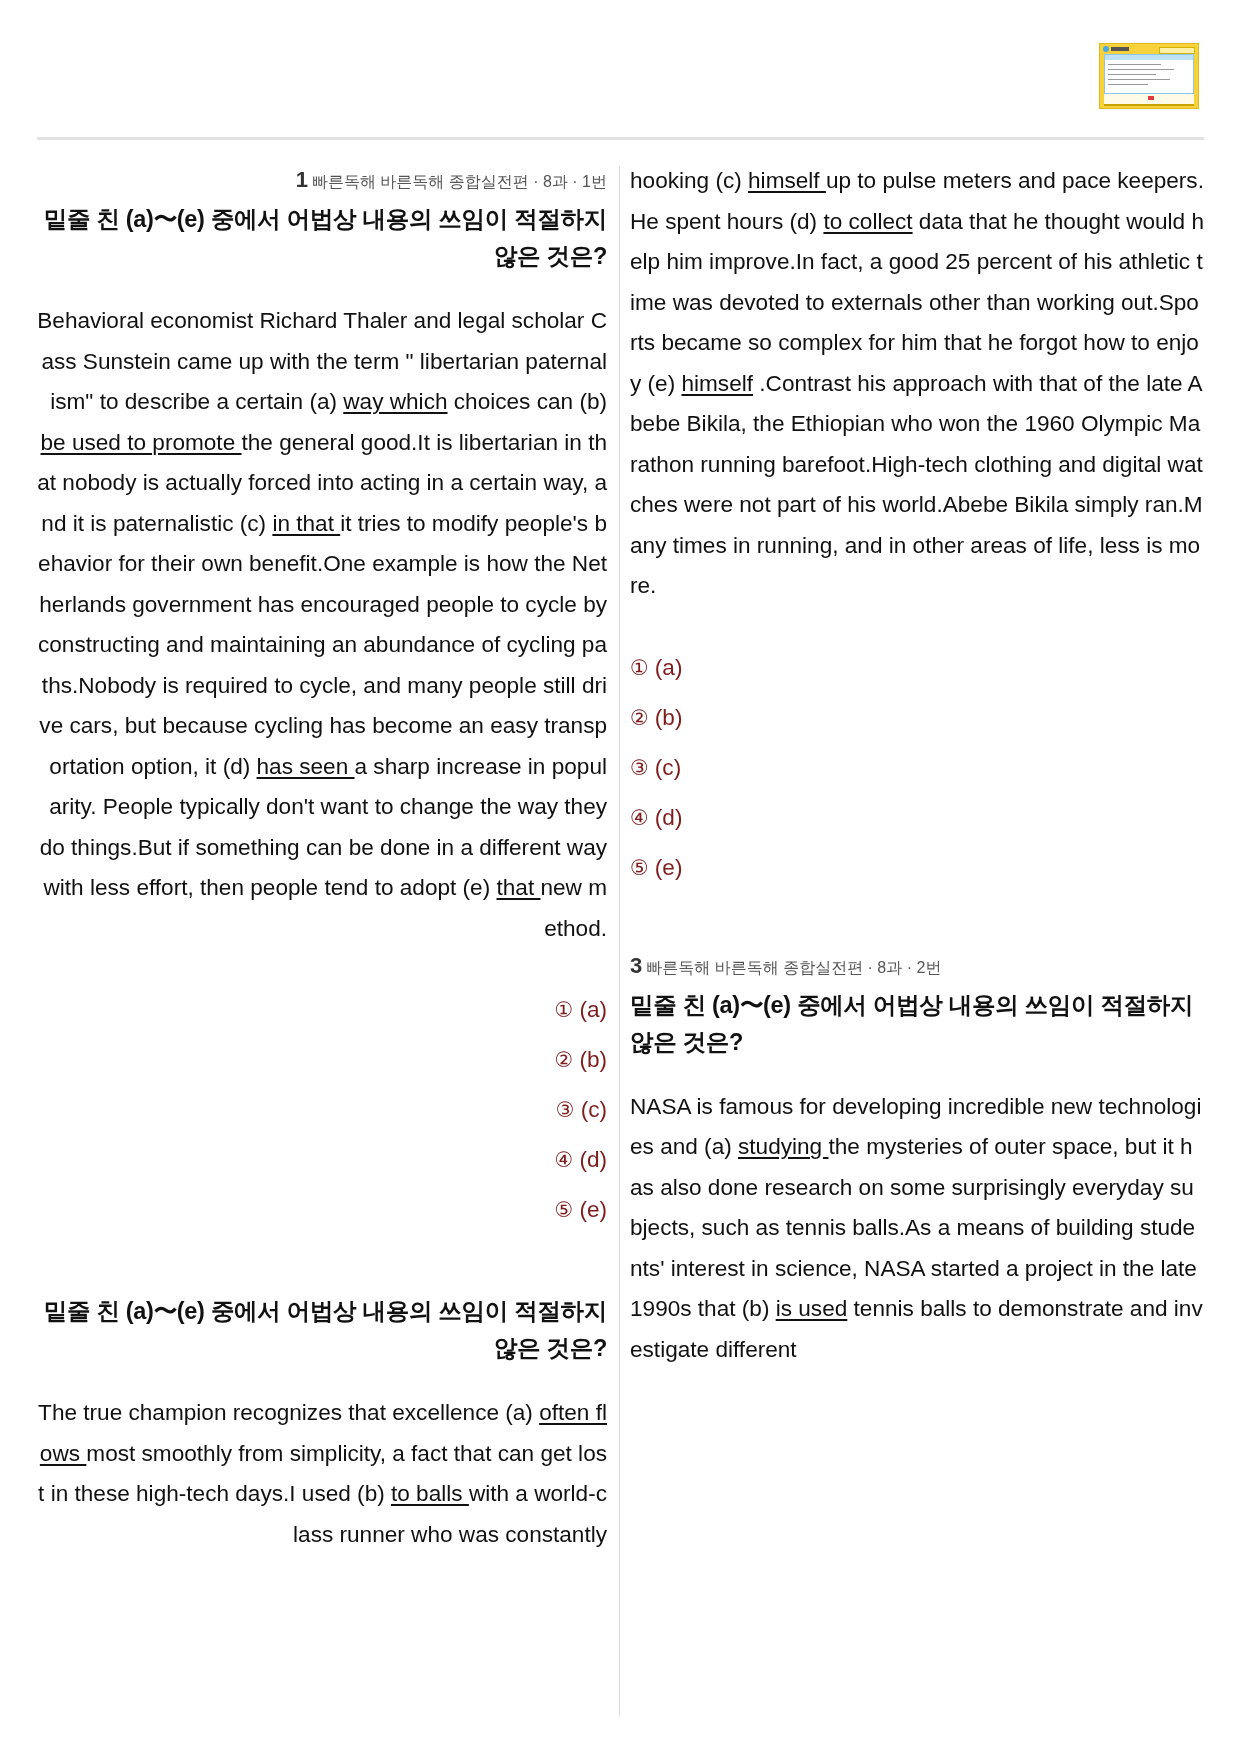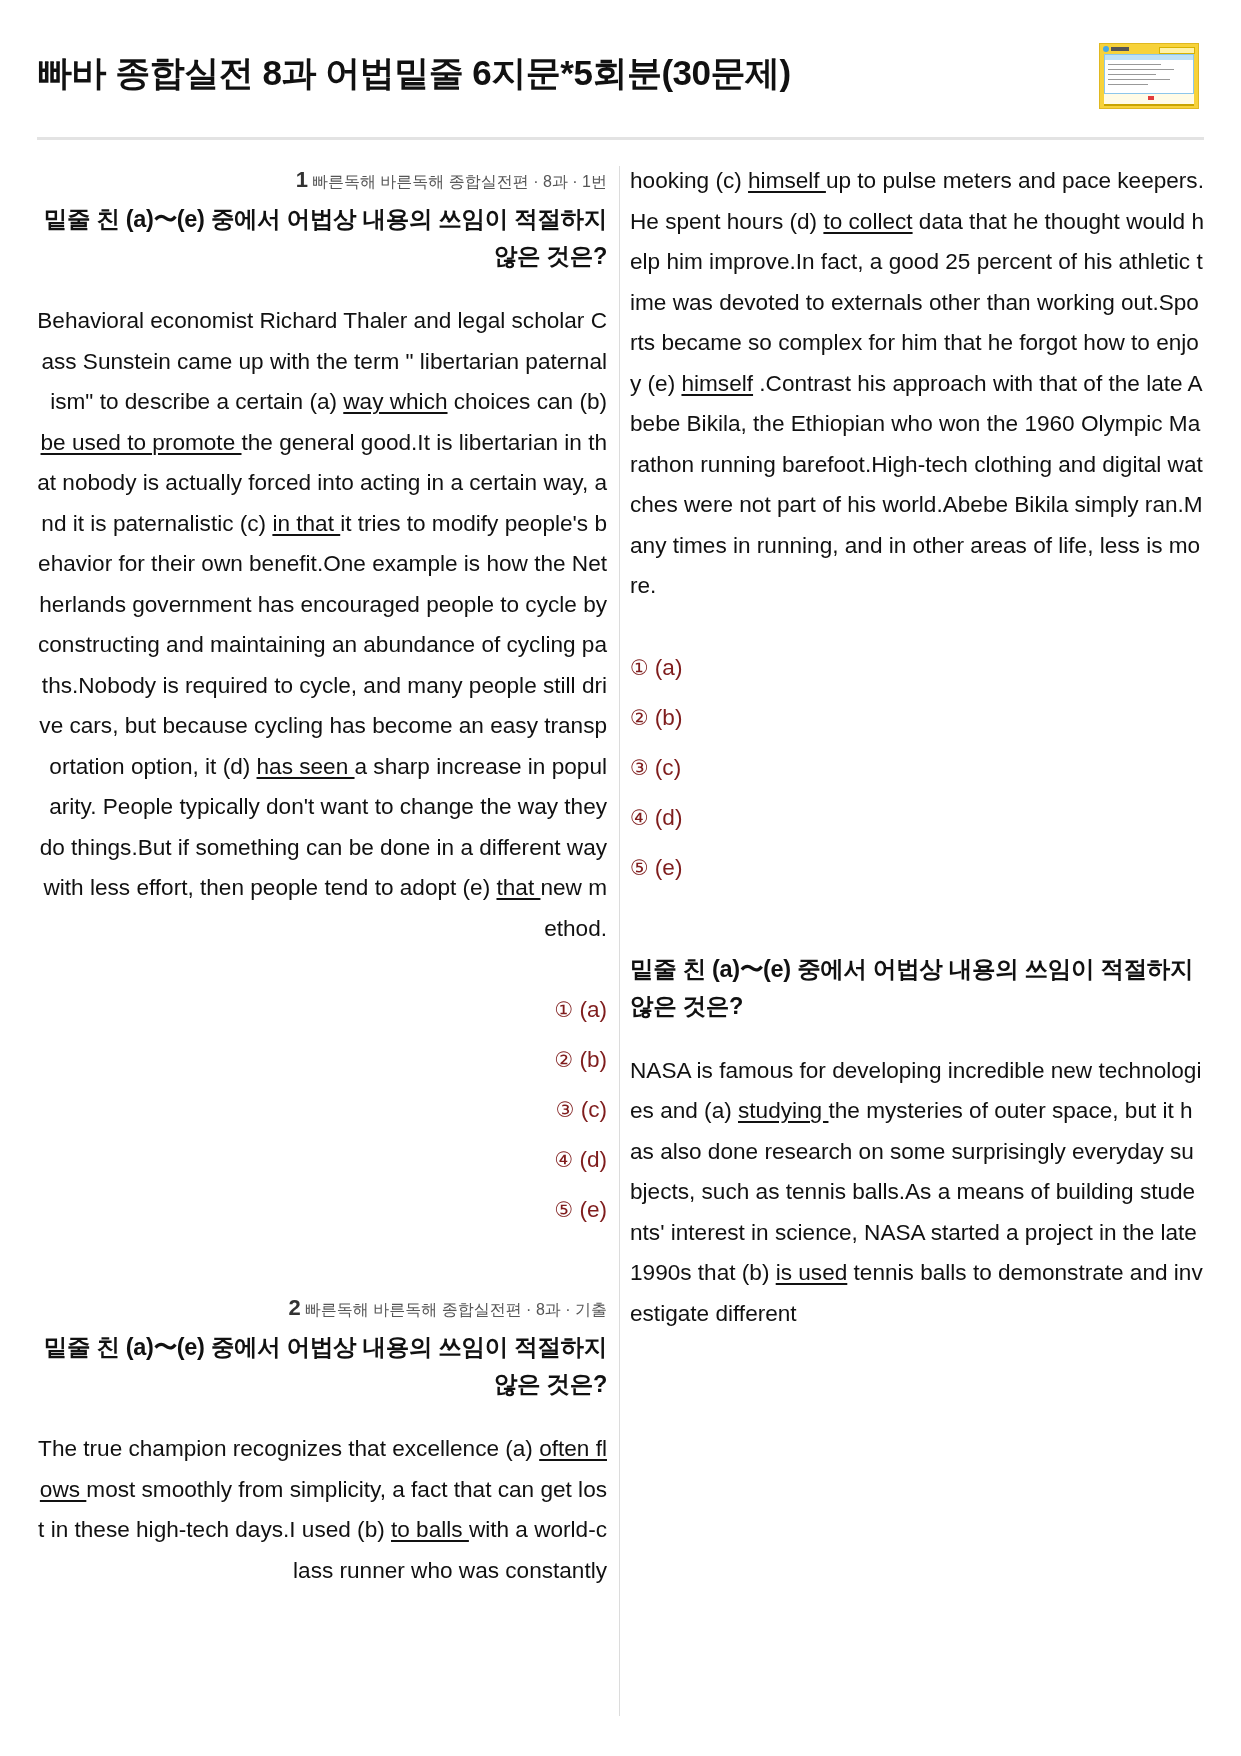--- a/index.html
+++ b/index.html
@@ -51,21 +51,20 @@
     .passage u { text-underline-offset: 3px; }
     .choices { margin-top: 36px; }
     .choice { font-size: 22.6px; height: 50px; line-height: 50px; color: #7f1d1d; }
     .choice .cnum { font-family: "DejaVu Sans", sans-serif; font-size: 21px; margin-right: 6px; }
     .question { position: relative; }
   </style>
 </head>
 <body>
 
 <div class="header">
-  <div class="page-title">빠바 종합실전 8과 어법밑줄 6지문*5회분(30문제)</div>
   <div class="thumb">
     <div class="logo">
         <span class="dot"></span>
         <span class="txt"></span>
       </div>
     <div class="tab"></div>
     <div class="inner">
       <div class="bar"></div>
       <div class="line" style="top:9px;width:60%"></div>
       <div class="line" style="top:14px;width:75%"></div>
@@ -93,38 +92,38 @@
     <div class="choices">
         <div class="choice"><span class="cnum">①</span><span>(a)</span></div>
         <div class="choice"><span class="cnum">②</span><span>(b)</span></div>
         <div class="choice"><span class="cnum">③</span><span>(c)</span></div>
         <div class="choice"><span class="cnum">④</span><span>(d)</span></div>
         <div class="choice"><span class="cnum">⑤</span><span>(e)</span></div>
       </div>
   </div>
 
   <div class="question" style="margin-top:58px;">
-    <div class="q-meta">
-      <span class="q-num">2</span><span>빠른독해 바른독해 종합실전편 · 8과 · 기출</span>
-    </div>
     <div class="q-prompt">밑줄 친 (a)〜(e) 중에서 어법상 내용의 쓰임이 적절하지 않은 것은?</div>
     <div class="passage">The true champion recognizes that excellence (a) <u>often flows </u> most smoothly from simplicity, a fact that  can get lost in these high-tech days.I used (b) <u>to balls </u> with a world-class runner who was constantly</div>
   </div>
 </div>
 
 <div class="col col-right">
 
   <div class="question">
     <div class="passage" style="margin-top:-4px;">hooking (c) <u>himself </u> up to pulse meters and pace keepers.He spent hours (d) <u>to collect</u> data that he thought would help him improve.In fact, a good 25 percent of his athletic time was devoted to externals other than working out.Sports became so complex for him that he forgot how to enjoy (e) <u>himself</u> .Contrast his approach with that of the late Abebe Bikila, the Ethiopian who won the 1960 Olympic Marathon running barefoot.High-tech clothing and digital watches were not part of his world.Abebe Bikila simply ran.Many times in running, and in other areas of life, less is more.</div>
     <div class="choices">
         <div class="choice"><span class="cnum">①</span><span>(a)</span></div>
         <div class="choice"><span class="cnum">②</span><span>(b)</span></div>
         <div class="choice"><span class="cnum">③</span><span>(c)</span></div>
         <div class="choice"><span class="cnum">④</span><span>(d)</span></div>
         <div class="choice"><span class="cnum">⑤</span><span>(e)</span></div>
       </div>
   </div>
 
   <div class="question" style="margin-top:58px;">
+    <div class="q-meta">
+      <span class="q-num">3</span><span>빠른독해 바른독해 종합실전편 · 8과 · 2번</span>
+    </div>
     <div class="q-prompt">밑줄 친 (a)〜(e) 중에서 어법상 내용의 쓰임이 적절하지 않은 것은?</div>
     <div class="passage">NASA is famous for developing incredible new technologies and (a) <u>studying </u> the mysteries of outer space, but it has also done research on some  surprisingly everyday subjects, such as tennis balls.As a means of building students' interest in science, NASA started a project in the late 1990s that (b) <u>is used</u> tennis balls to demonstrate and investigate different</div>
   </div>
 </div>
 
 </body></html>

